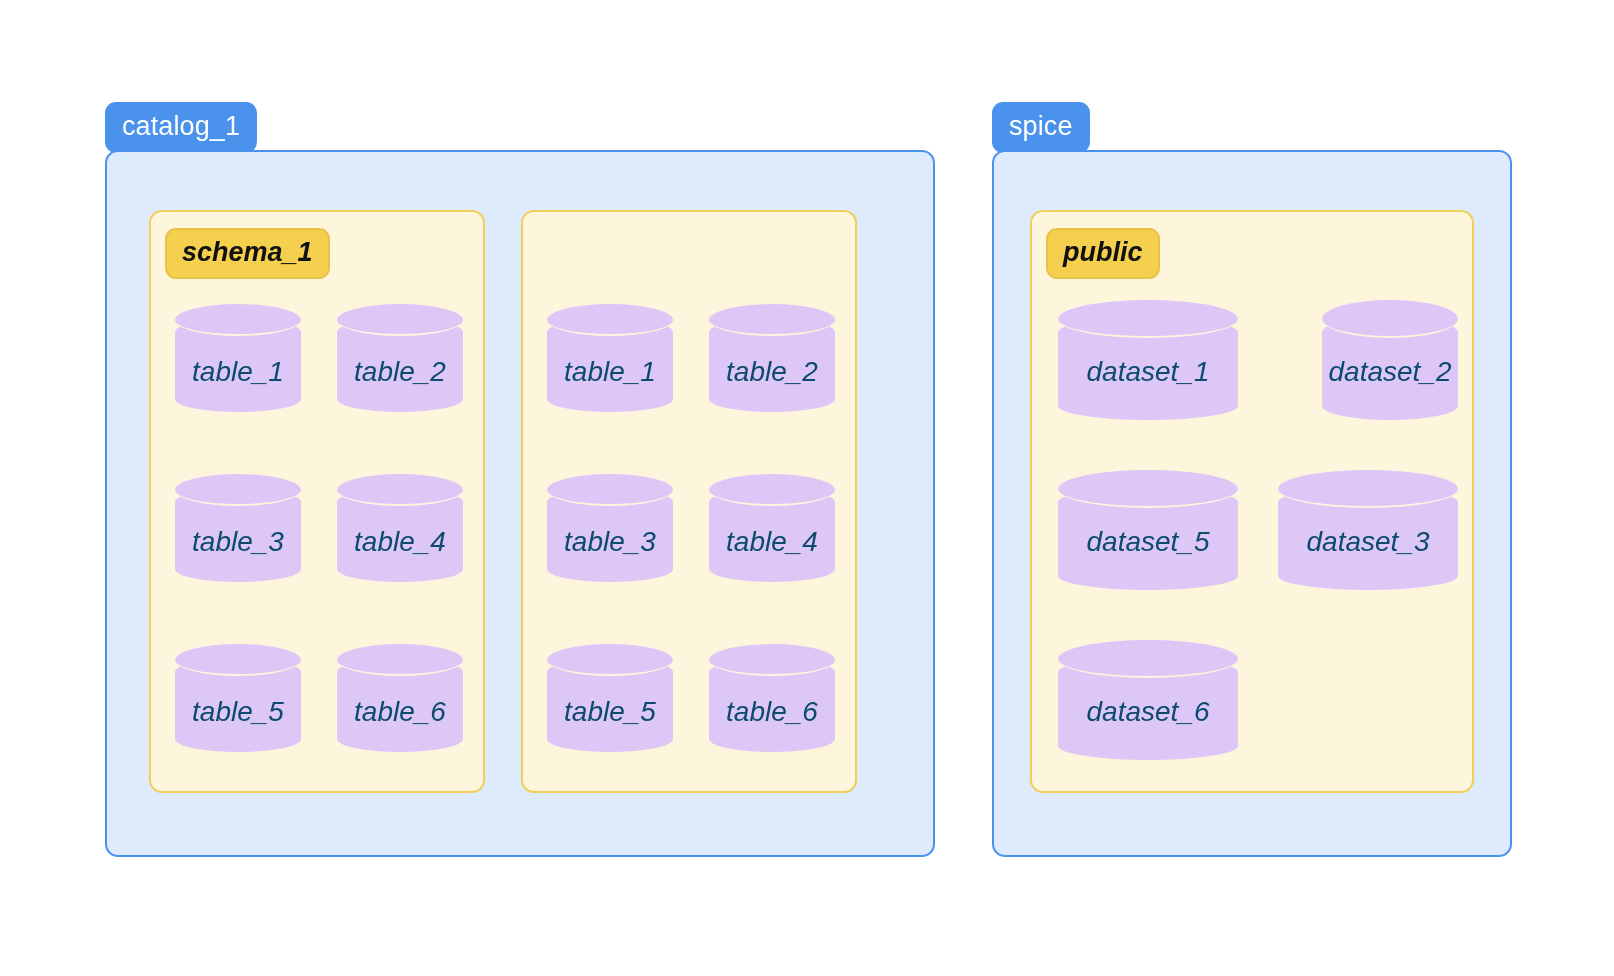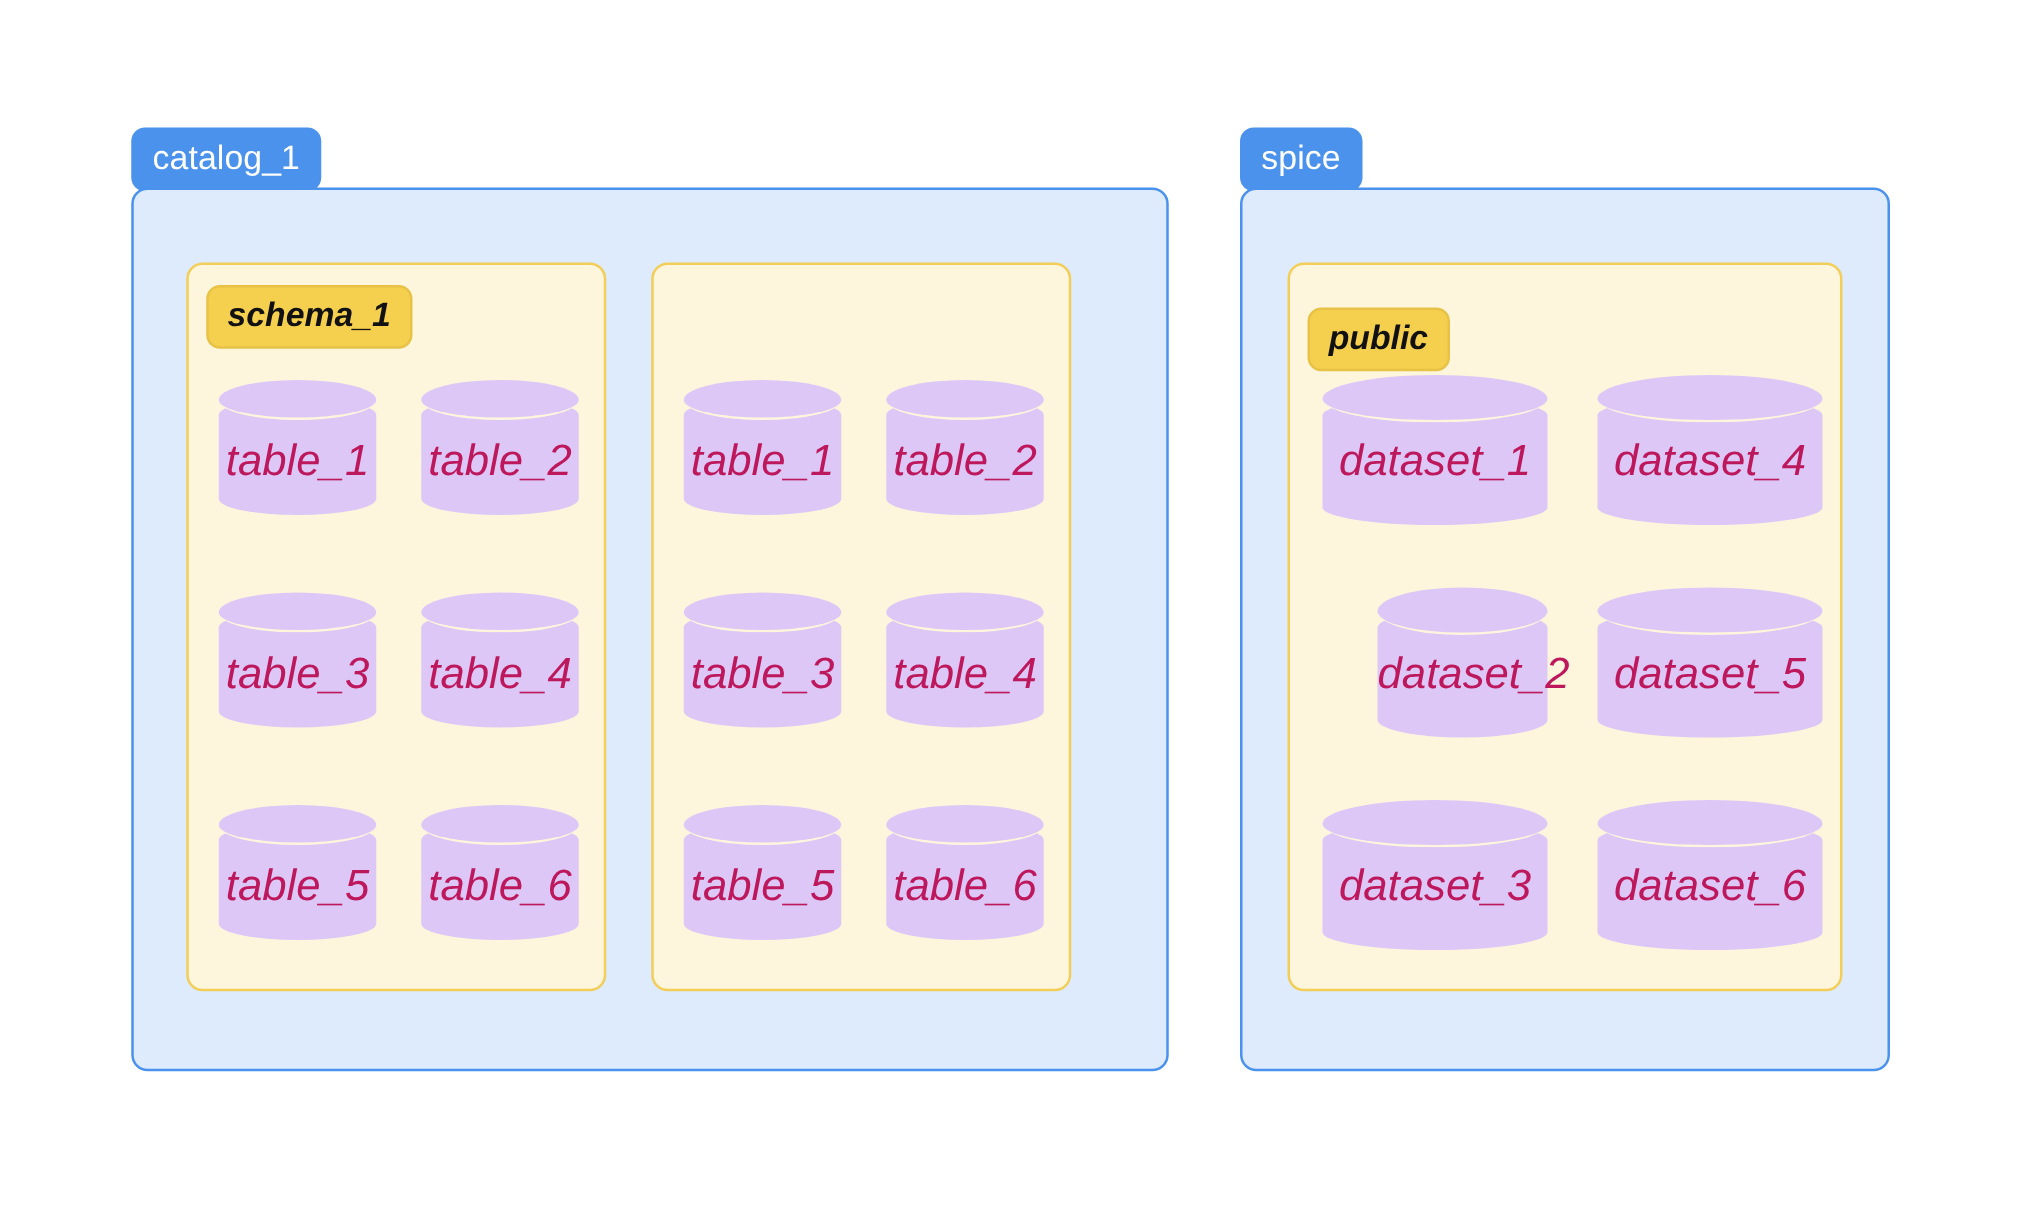--- a/index.html
+++ b/index.html
@@ -98,22 +98,22 @@
     left: 0;
     right: 0;
     top: 0;
     background: #dcc7f7;
     border-radius: 50%;
     border-bottom: 2px solid #fdf6dd;
   }
   .cyl-label {
     position: relative;
     z-index: 3;
-    color: #be185d;
-    font-size: 35px;
+    color: #0c4a6e;
+    font-size: 28px;
     line-height: 1;
     white-space: nowrap;
     text-align: center;
     width: 100%;
   }
 </style>
 </head>
 <body>
 
 <div class="canvas">
@@ -208,34 +208,29 @@
       </div>
 
     </div>
   </div>
 
   <div class="group" style="left:992px; top:102px; width:520px; height:755px;">
     <div class="group-badge">spice</div>
     <div class="group-body" style="width:520px; height:707px; padding:58px 36px;">
 
       <div class="schema" style="width:448px; height:583px;">
-        <div class="schema-badge" style="left:14px; top:16px;margin-top:18px;">public</div>
+        <div class="schema-badge" style="left:14px; top:16px;">public</div>
         <div class="cyl-grid" style="left:26px; top:88px; width:400px; grid-template-columns:180px 180px; column-gap:40px; row-gap:50px;">
 
           <div class="cyl" style="height:120px;">
             <div class="cyl-body" style="top:18px;"></div>
             <div class="cyl-top" style="height:36px;"></div>
             <span class="cyl-label" style="padding-bottom:34px;">dataset_1</span>
           </div>
 
-          <div class="cyl" style="height:120px;">
-            <div class="cyl-body" style="top:18px;"></div>
-            <div class="cyl-top" style="height:36px;"></div>
-            <span class="cyl-label" style="padding-bottom:34px;">dataset_4</span>
-          </div>
 
           <div class="cyl" style="height:120px;margin-left:44px;">
             <div class="cyl-body" style="top:18px;"></div>
             <div class="cyl-top" style="height:36px;"></div>
             <span class="cyl-label" style="padding-bottom:34px;">dataset_2</span>
           </div>
 
           <div class="cyl" style="height:120px;">
             <div class="cyl-body" style="top:18px;"></div>
             <div class="cyl-top" style="height:36px;"></div>

